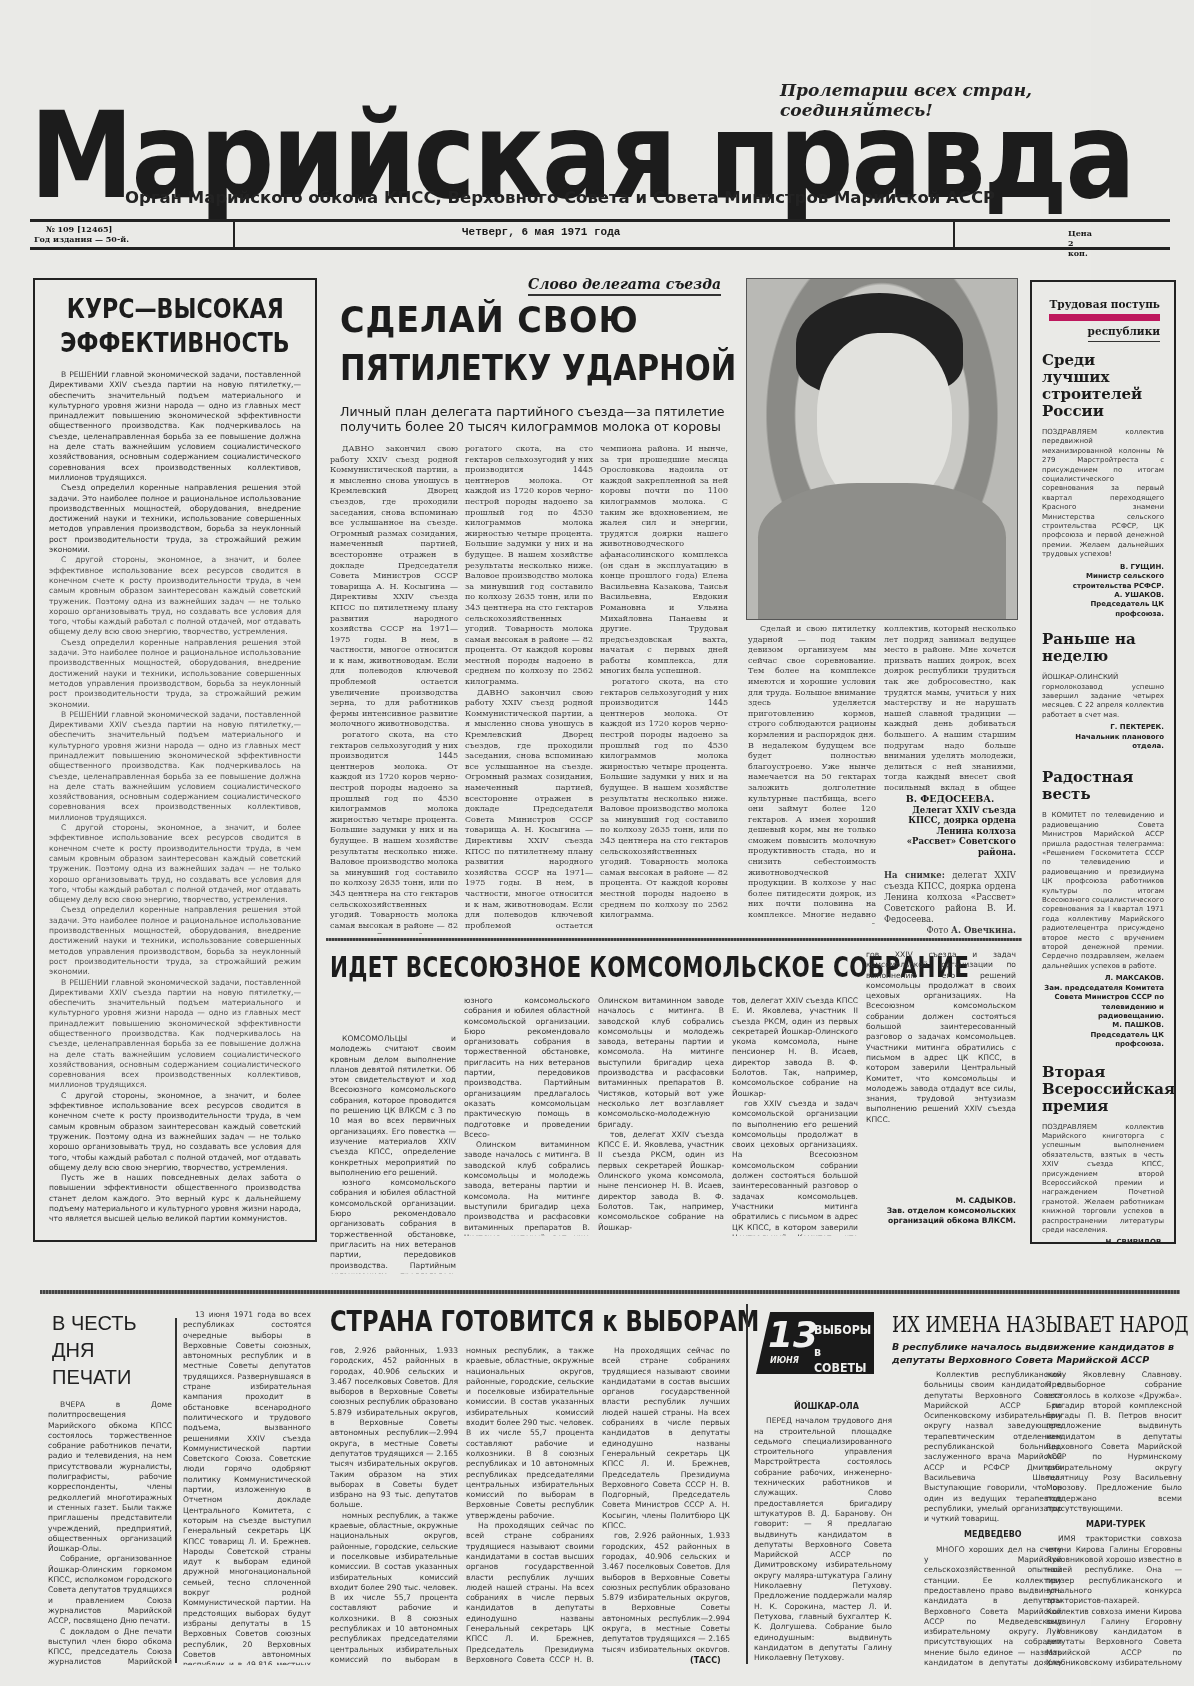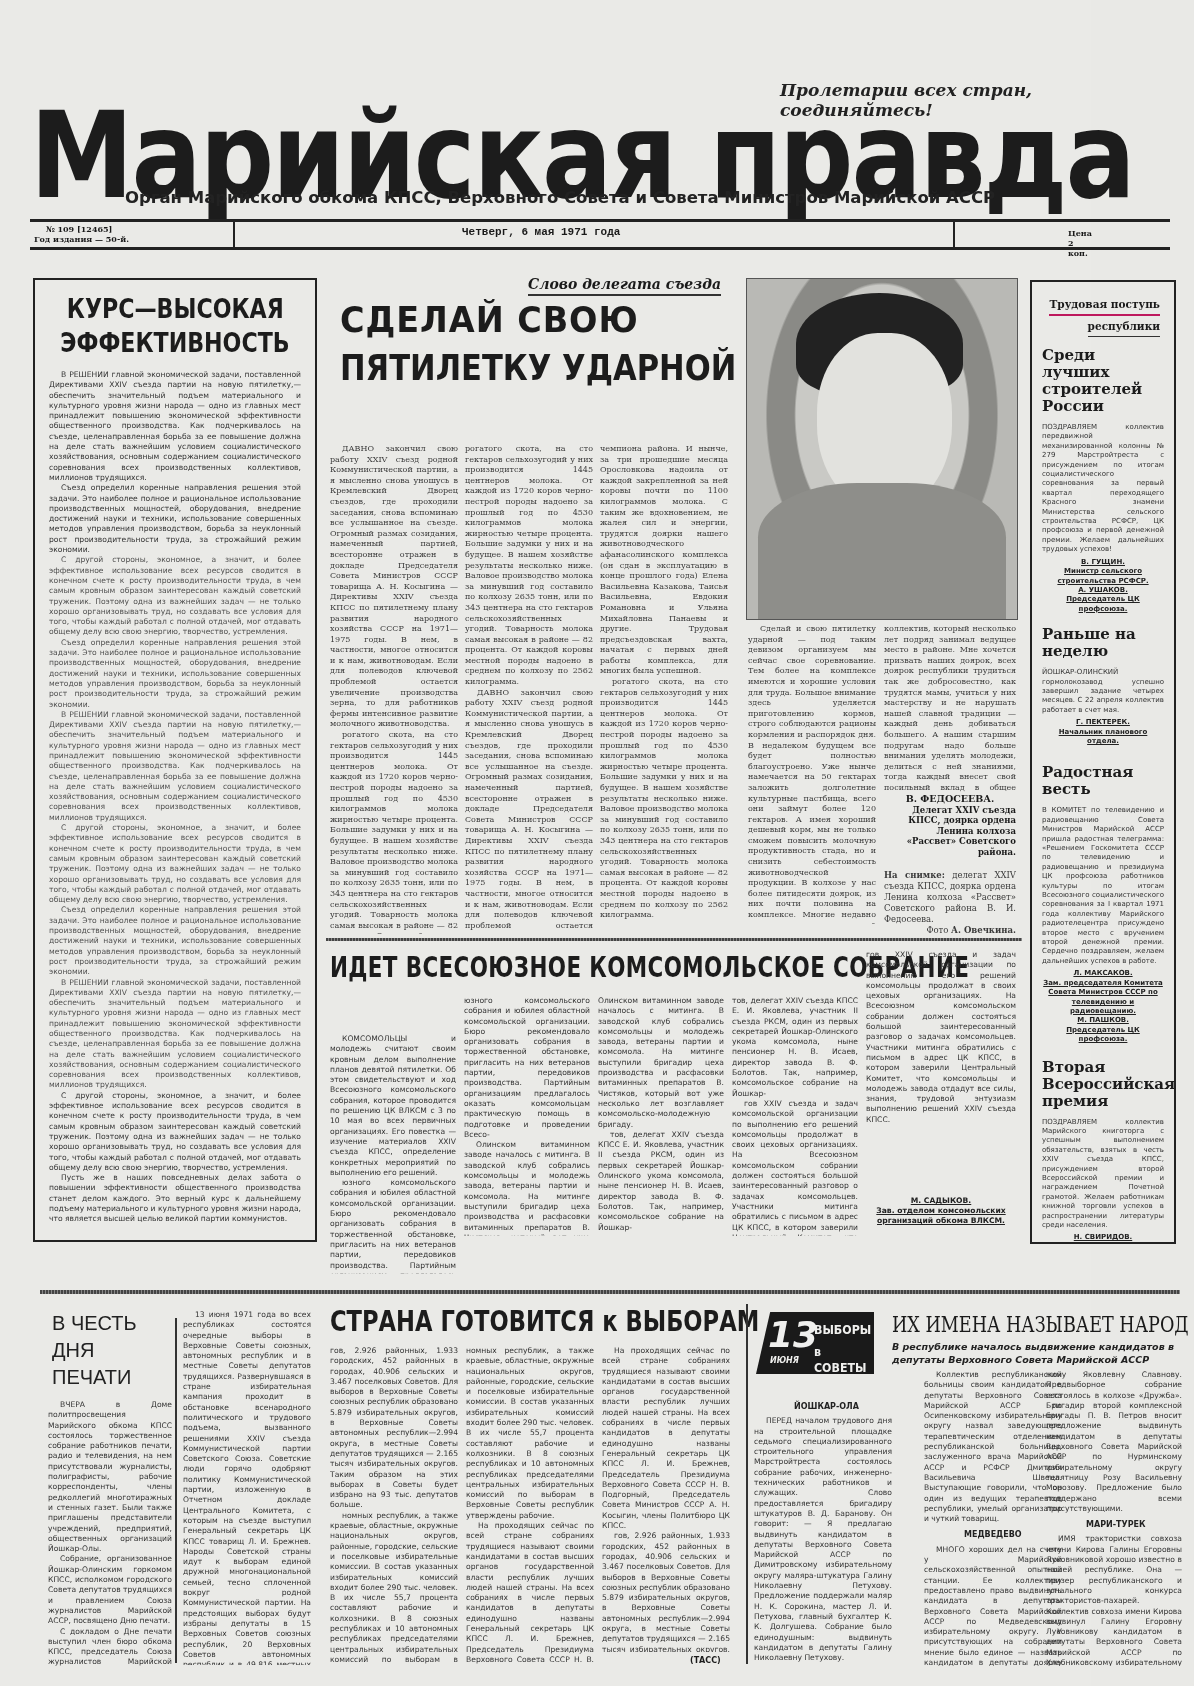--- a/index.html
+++ b/index.html
@@ -11,21 +11,21 @@
   .subtitle { left: 125px; top: 188px; font-family: "DejaVu Sans", sans-serif; font-weight: bold; font-size: 16.5px; color: #222; white-space: nowrap; }
   .rule { background: #222; }
   .issue { left: 34px; top: 224px; font-size: 8px; line-height: 10px; font-weight: bold; }
   .dateline { left: 462px; top: 226px; font-size: 11px; font-family: Liberation Mono, monospace; font-weight: bold; }
   .price { left: 1068px; top: 228px; font-size: 8px; font-weight: bold; }
   .vline { width: 2px; background: #222; }
   .box { border: 2px solid #222; }
   .txt { font-family: "DejaVu Sans", sans-serif; font-size: 7.6px; line-height: 10.3px; color: #333; text-align: justify; }
   .stxt { font-family: "DejaVu Serif", serif; font-size: 8px; line-height: 10.6px; color: #3a3a3a; text-align: justify; }
   .head-cond { font-family: "DejaVu Sans", sans-serif; font-weight: bold; color: #1c1c1c; transform-origin: top left; white-space: nowrap; }
-  .sig { font-family: "DejaVu Sans", sans-serif; font-weight: bold; font-size: 7.6px; line-height: 10px; text-align: center; color: #222; text-decoration: underline; }
+  .sig { font-family: "DejaVu Sans", sans-serif; font-weight: bold; font-size: 7.6px; line-height: 10px; text-align: right; color: #222; }
   .col { position: absolute; overflow: hidden; }
   .hr2 { height: 3px; background: repeating-linear-gradient(90deg,#444 0 2px,#888 2px 3px); }
   .photo { background: radial-gradient(ellipse at 50% 40%, #d6d6d2 0 22%, #9c9c98 23% 26%, #c9c9c5 27% 45%, #8a8a86 46% 60%, #b9b9b5 61%); border: 1px solid #555; }
   .photo .hair { position:absolute; left:18%; top:4%; width:62%; height:30%; background:#222; border-radius:50% 50% 30% 30%; }
   .photo .face { position:absolute; left:26%; top:16%; width:50%; height:52%; background:#e2e2de; border-radius:45% 45% 48% 48%; }
   .photo .body { position:absolute; left:4%; top:60%; width:92%; height:40%; background:#8e8e8a; border-radius:40% 40% 0 0; }
   .logo13 { background: #1a1a1a; color: #f0f0ee; font-family: "DejaVu Sans", sans-serif; font-weight: bold; }
   .italic-sub { font-family: "DejaVu Sans", sans-serif; font-style: italic; font-weight: bold; font-size: 12.5px; color: #222; line-height: 16px; }
   .place { font-family: "DejaVu Sans", sans-serif; font-weight: bold; font-size: 8px; margin: 6px 0 4px; color: #222; padding-left: 40px; }
   .sect { font-family: "DejaVu Serif", serif; font-weight: bold; color: #1c1c1c; }
@@ -67,20 +67,21 @@
       <p class="ind" style="opacity:.85">Съезд определил коренные направления решения этой задачи. Это наиболее полное и рациональное использование производственных мощностей, оборудования, внедрение достижений науки и техники, использование совершенных методов управления производством, борьба за неуклонный рост производительности труда, за строжайший режим экономии.</p>
       <p class="ind" style="opacity:.85">В РЕШЕНИИ главной экономической задачи, поставленной Директивами XXIV съезда партии на новую пятилетку,— обеспечить значительный подъем материального и культурного уровня жизни народа — одно из главных мест принадлежит повышению экономической эффективности общественного производства. Как подчеркивалось на съезде, целенаправленная борьба за ее повышение должна на деле стать важнейшим условием социалистического хозяйствования, основным содержанием социалистического соревнования всех производственных коллективов, миллионов трудящихся.</p>
       <p class="ind">С другой стороны, экономное, а значит, и более эффективное использование всех ресурсов сводится в конечном счете к росту производительности труда, в чем самым кровным образом заинтересован каждый советский труженик. Поэтому одна из важнейших задач — не только хорошо организовывать труд, но создавать все условия для того, чтобы каждый работал с полной отдачей, мог отдавать общему делу всю свою энергию, творчество, устремления.</p>
       <p class="ind">Пусть же в наших повседневных делах забота о повышении эффективности общественного производства станет делом каждого. Это верный курс к дальнейшему подъему материального и культурного уровня жизни народа, что является высшей целью великой партии коммунистов.</p>
     </div>
   </div>
 
   <div class="abs" style="left:528px;top:276px;font-family:'DejaVu Serif',serif;font-style:italic;font-weight:bold;font-size:14px;border-bottom:2px solid #333;padding-bottom:2px;">Слово делегата съезда</div>
   <div class="abs head-cond" style="left:340px;top:300px;font-size:36px;line-height:40px;font-weight:900;letter-spacing:1px;transform:scaleX(0.93);">СДЕЛАЙ СВОЮ</div>
   <div class="abs head-cond" style="left:340px;top:348px;font-size:36px;line-height:40px;font-weight:900;letter-spacing:0px;transform:scaleX(0.85);">ПЯТИЛЕТКУ УДАРНОЙ</div>
+  <div class="abs" style="left:340px;top:404px;width:400px;font-family:'DejaVu Sans',sans-serif;font-size:12.5px;line-height:15px;color:#222;">Личный план делегата партийного съезда—за пятилетие получить более 20 тысяч килограммов молока от коровы</div>
 
   <div class="col stxt" style="left:330px;top:444px;width:128px;height:490px;">
       <p class="ind">ДАВНО закончил свою работу XXIV съезд родной Коммунистической партии, а я мысленно снова уношусь в Кремлевский Дворец съездов, где проходили заседания, снова вспоминаю все услышанное на съезде. Огромный размах созидания, намеченный партией, всесторонне отражен в докладе Председателя Совета Министров СССР товарища А. Н. Косыгина — Директивы XXIV съезда КПСС по пятилетнему плану развития народного хозяйства СССР на 1971—1975 годы. В нем, в частности, многое относится и к нам, животноводам. Если для полеводов ключевой проблемой остается увеличение производства зерна, то для работников фермы интенсивное развитие молочного животноводства.</p>
       <p class="ind">рогатого скота, на сто гектаров сельхозугодий у них производится 1445 центнеров молока. От каждой из 1720 коров черно-пестрой породы надоено за прошлый год по 4530 килограммов молока жирностью четыре процента. Большие задумки у них и на будущее. В нашем хозяйстве результаты несколько ниже. Валовое производство молока за минувший год составило по колхозу 2635 тонн, или по 343 центнера на сто гектаров сельскохозяйственных угодий. Товарность молока самая высокая в районе — 82 процента. От каждой коровы местной породы надоено в среднем по колхозу по 2562 килограмма.</p>
     </div>
   <div class="col stxt" style="left:465px;top:444px;width:128px;height:490px;">
       <p>рогатого скота, на сто гектаров сельхозугодий у них производится 1445 центнеров молока. От каждой из 1720 коров черно-пестрой породы надоено за прошлый год по 4530 килограммов молока жирностью четыре процента. Большие задумки у них и на будущее. В нашем хозяйстве результаты несколько ниже. Валовое производство молока за минувший год составило по колхозу 2635 тонн, или по 343 центнера на сто гектаров сельскохозяйственных угодий. Товарность молока самая высокая в районе — 82 процента. От каждой коровы местной породы надоено в среднем по колхозу по 2562 килограмма.</p>
       <p class="ind">ДАВНО закончил свою работу XXIV съезд родной Коммунистической партии, а я мысленно снова уношусь в Кремлевский Дворец съездов, где проходили заседания, снова вспоминаю все услышанное на съезде. Огромный размах созидания, намеченный партией, всесторонне отражен в докладе Председателя Совета Министров СССР товарища А. Н. Косыгина — Директивы XXIV съезда КПСС по пятилетнему плану развития народного хозяйства СССР на 1971—1975 годы. В нем, в частности, многое относится и к нам, животноводам. Если для полеводов ключевой проблемой остается увеличение производства зерна, то для работников фермы интенсивное развитие молочного животноводства.</p>
     </div>
   <div class="col stxt" style="left:600px;top:444px;width:128px;height:490px;">
@@ -132,21 +133,21 @@
   <div class="col txt" style="left:866px;top:950px;width:150px;height:240px;">
       <p>гов XXIV съезда и задач комсомольской организации по выполнению его решений комсомольцы продолжат в своих цеховых организациях. На Всесоюзном комсомольском собрании должен состояться большой заинтересованный разговор о задачах комсомольцев. Участники митинга обратились с письмом в адрес ЦК КПСС, в котором заверили Центральный Комитет, что комсомольцы и молодежь завода отдадут все силы, знания, трудовой энтузиазм выполнению решений XXIV съезда КПСС.</p>
     </div>
   <div class="abs sig" style="left:866px;top:1196px;width:150px;">
     <div>М. САДЫКОВ.</div>
     <div>Зав. отделом комсомольских организаций обкома ВЛКСМ.</div>
   </div>
 
   <div class="abs box" style="left:1030px;top:280px;width:146px;height:964px;overflow:hidden;">
     <div style="text-align:right;padding:12px 14px 0 0;font-family:'DejaVu Serif',serif;font-weight:bold;font-size:10.5px;line-height:20px;">
-      <div style="border-bottom:2px solid #be185d;display:inline-block;">Трудовая поступь</div><br>
+      <div style="border-bottom:7px solid #be185d;display:inline-block;">Трудовая поступь</div><br>
       <div style="border-bottom:1px solid #333;display:inline-block;">республики</div>
     </div>
 
     <div style="padding:0 10px;">
       <div class="sect" style="font-size:15px;line-height:17px;margin:10px 0 8px;">Среди лучших строителей России</div>
       <div class="txt" style="font-size:7px;line-height:9.4px;">ПОЗДРАВЛЯЕМ коллектив передвижной механизированной колонны № 279 Марстройтреста с присуждением по итогам социалистического соревнования за первый квартал переходящего Красного знамени Министерства сельского строительства РСФСР, ЦК профсоюза и первой денежной премии. Желаем дальнейших трудовых успехов!</div>
       <div class="sig" style="font-size:7px;line-height:9.4px;margin-top:3px;">
         <div>В. ГУЩИН.</div>
         <div>Министр сельского строительства РСФСР.</div>
         <div>А. УШАКОВ.</div>

